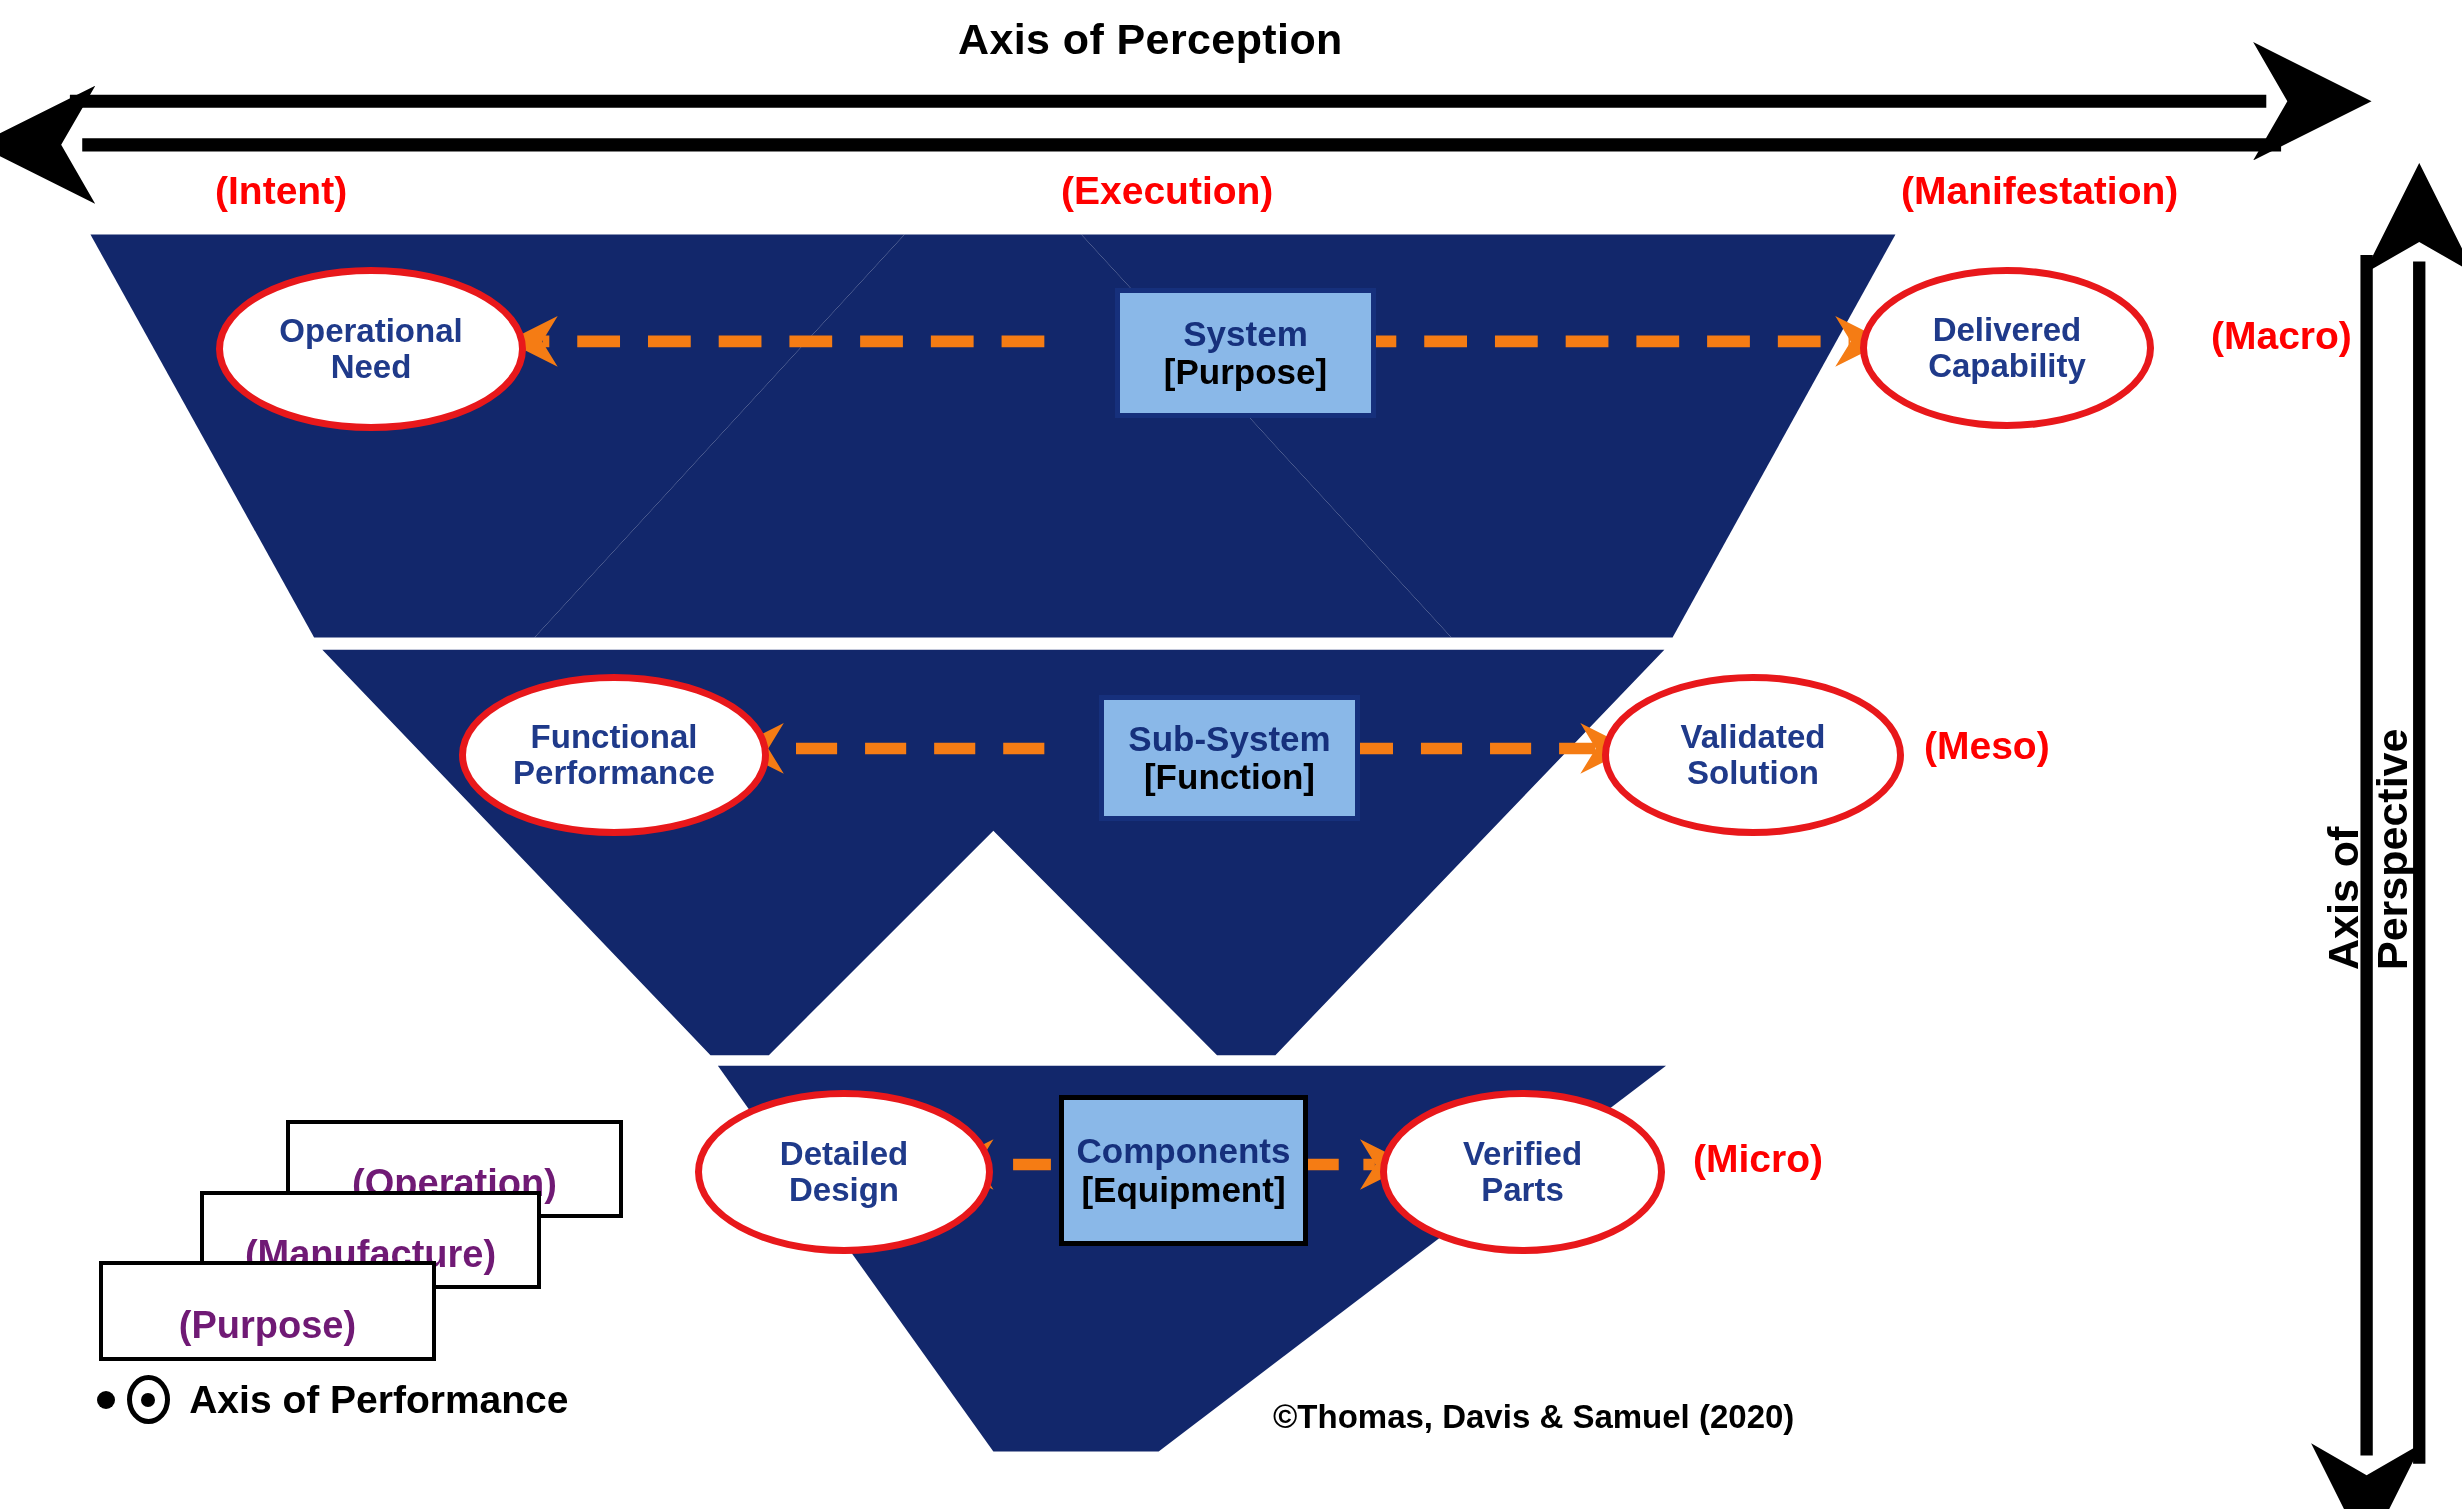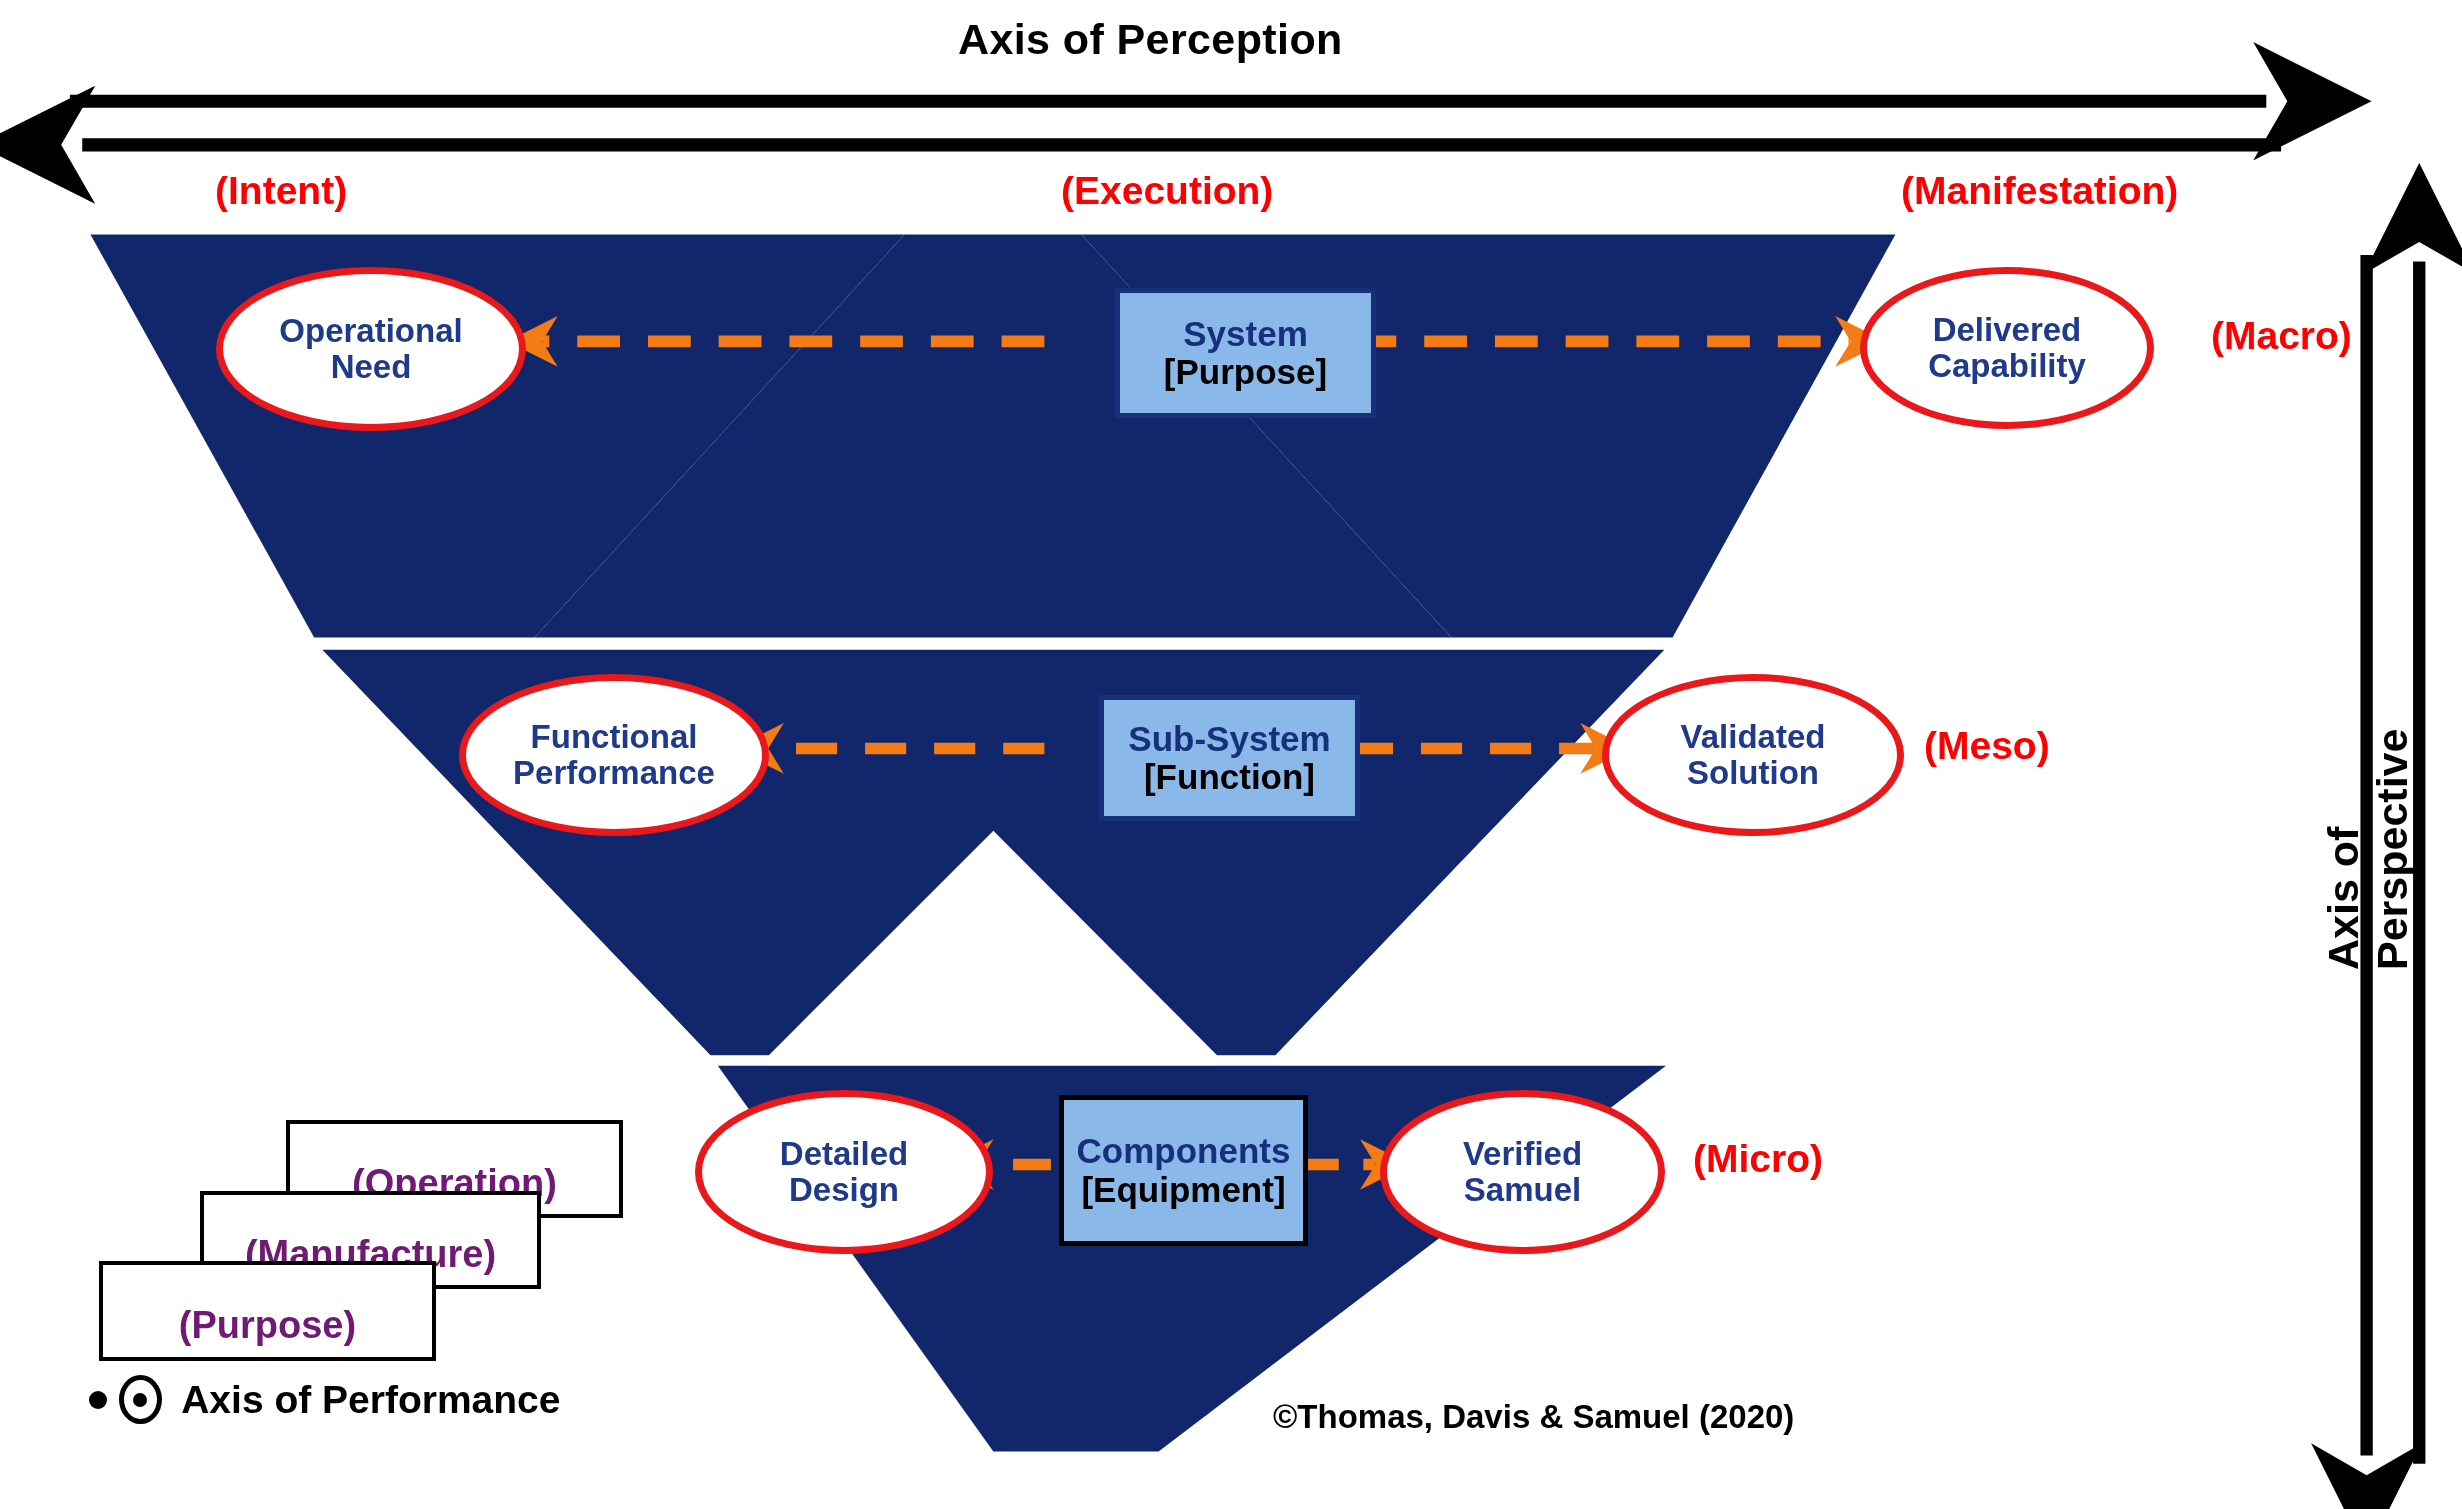--- a/index.html
+++ b/index.html
@@ -187,35 +187,35 @@
   </div>
 
   <div class="center-box blackb" style="left:1059px;top:1095px;width:239px;height:141px;z-index:5;">
     <div class="top">Components</div>
     <div class="bot">[Equipment]</div>
   </div>
 
   <div class="ellipse-node" style="left:1380px;top:1090px;width:271px;height:150px;">
     <div>
       <div>Verified</div>
-      <div>Samuel</div>
+      <div>Parts</div>
     </div>
   </div>
 
   <div class="stackbox" style="left:286px;top:1120px;width:329px;height:90px;z-index:3;">
     <span class="stack-label">(Operation)</span>
   </div>
   <div class="stackbox" style="left:200px;top:1191px;width:333px;height:90px;z-index:4;">
     <span class="stack-label">(Manufacture)</span>
   </div>
   <div class="stackbox" style="left:99px;top:1261px;width:329px;height:92px;z-index:5;">
     <span class="stack-label">(Purpose)</span>
   </div>
 
-  <div class="perf-legend" style="left:89px;top:1375px;justify-content:space-between;">
+  <div class="perf-legend" style="left:97px;top:1375px;justify-content:space-between;">
     <span class="dot-small"></span>
     <span class="dot-ring">
         <i></i>
       </span>
     <span class="perf-text" style="margin-left:8.2px;">Axis of Performance</span>
   </div>
 
   <div class="lbl credit" style="left:1273px;top:1398px;">©Thomas, Davis &amp; Samuel (2020)</div>
 
 </div>

